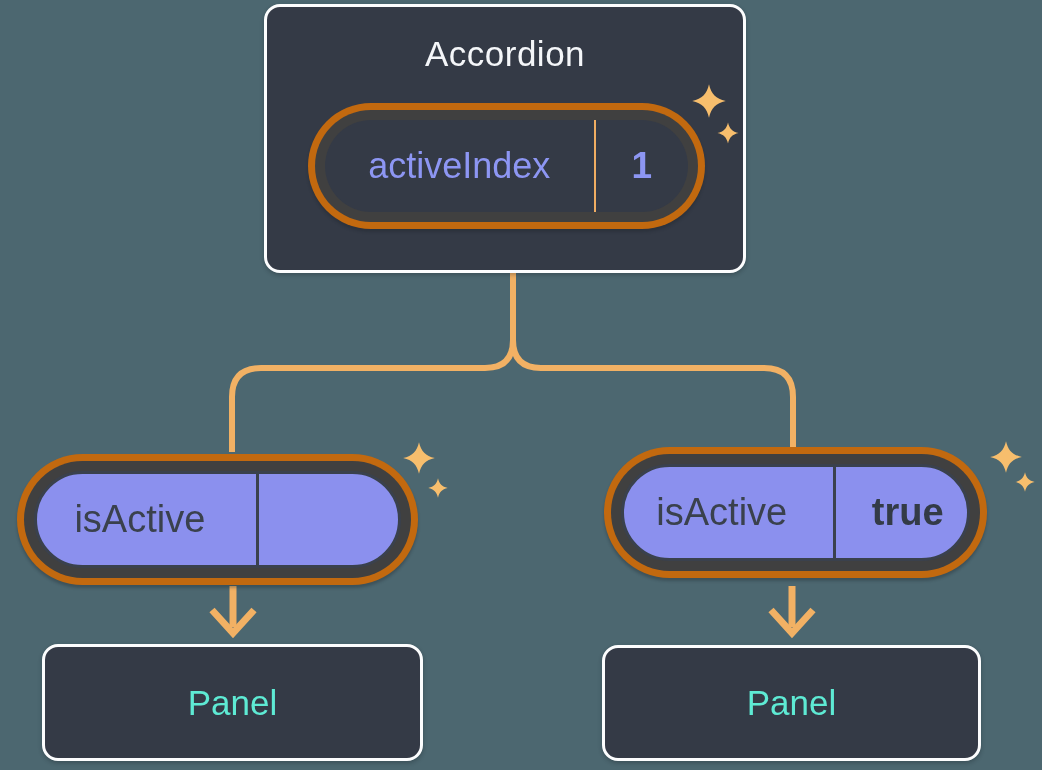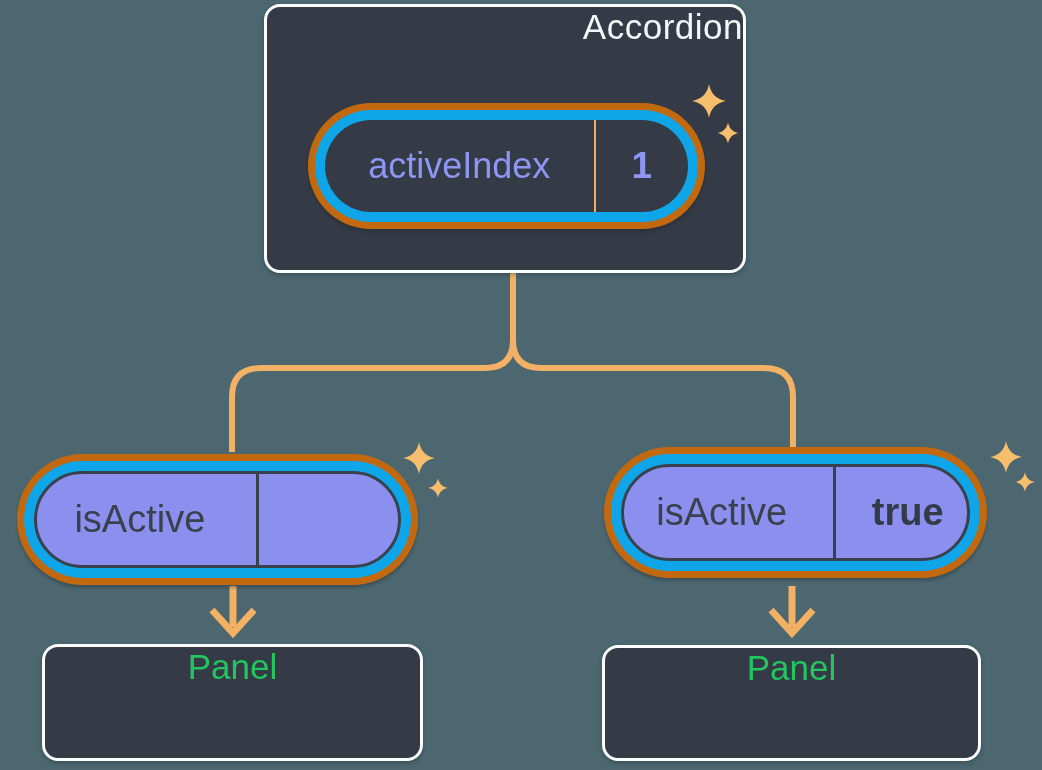--- a/index.html
+++ b/index.html
@@ -19,38 +19,39 @@
   .node-box {
     background: #343A46;
     border: 3px solid #FCFDFE;
     border-radius: 16px;
     box-sizing: border-box;
     box-shadow: 0 2px 4px rgba(20,26,33,0.30);
     z-index: 1;
   }
   #accordion-box { left: 264px; top: 4px; width: 482px; height: 269px; }
   .box-title {
-    text-align: right;
+    text-align: center;
     color: #F4F6F9;
     font-size: 35px;
     letter-spacing: 0.5px;
+    margin-top: 27px;
   }
 
   
   .pill {
     border-radius: 999px;
     background: #C2690F;
     padding: 7px;
     box-sizing: border-box;
     box-shadow: 0 3px 3px rgba(25,32,40,0.30);
     z-index: 1;
   }
   .pill-mid {
     border-radius: 999px;
-    background: #0ea5e9;
+    background: #404040;
     padding: 10px;
     height: 100%;
     box-sizing: border-box;
   }
   .pill-content {
     border-radius: 999px;
     height: 100%;
     display: flex;
     align-items: stretch;
     overflow: hidden;
@@ -82,22 +83,22 @@
   #prop-pill-left  { left: 17px;  top: 454px; width: 401px; height: 131px; }
   #prop-pill-right { left: 604px; top: 447px; width: 383px; height: 131px; }
   .prop-pill .sect-label { width: 57%; }
   .prop-pill .sect-value { flex: 1; }
   .prop-divider { width: 3px; background: #3A414D; }
   .dark-text { color: #3A414D; font-size: 38px; }
   .dark-bold { color: #333B47; font-size: 38px; font-weight: bold; }
 
   
   .panel-box {
-    display: flex; justify-content: center;
-    color: #22c55e; font-size: 35px;
+    display: flex; align-items: center; justify-content: center;
+    color: #5eead4; font-size: 35px;
   }
   #panel-left  { left: 42px;  top: 644px; width: 381px; height: 117px; }
   #panel-right { left: 602px; top: 645px; width: 379px; height: 116px; }
 
   .sparkle { z-index: 2; }
 </style>
 </head>
 <body>
 
 <svg id="connector-layer" class="abs" width="1042" height="770">

